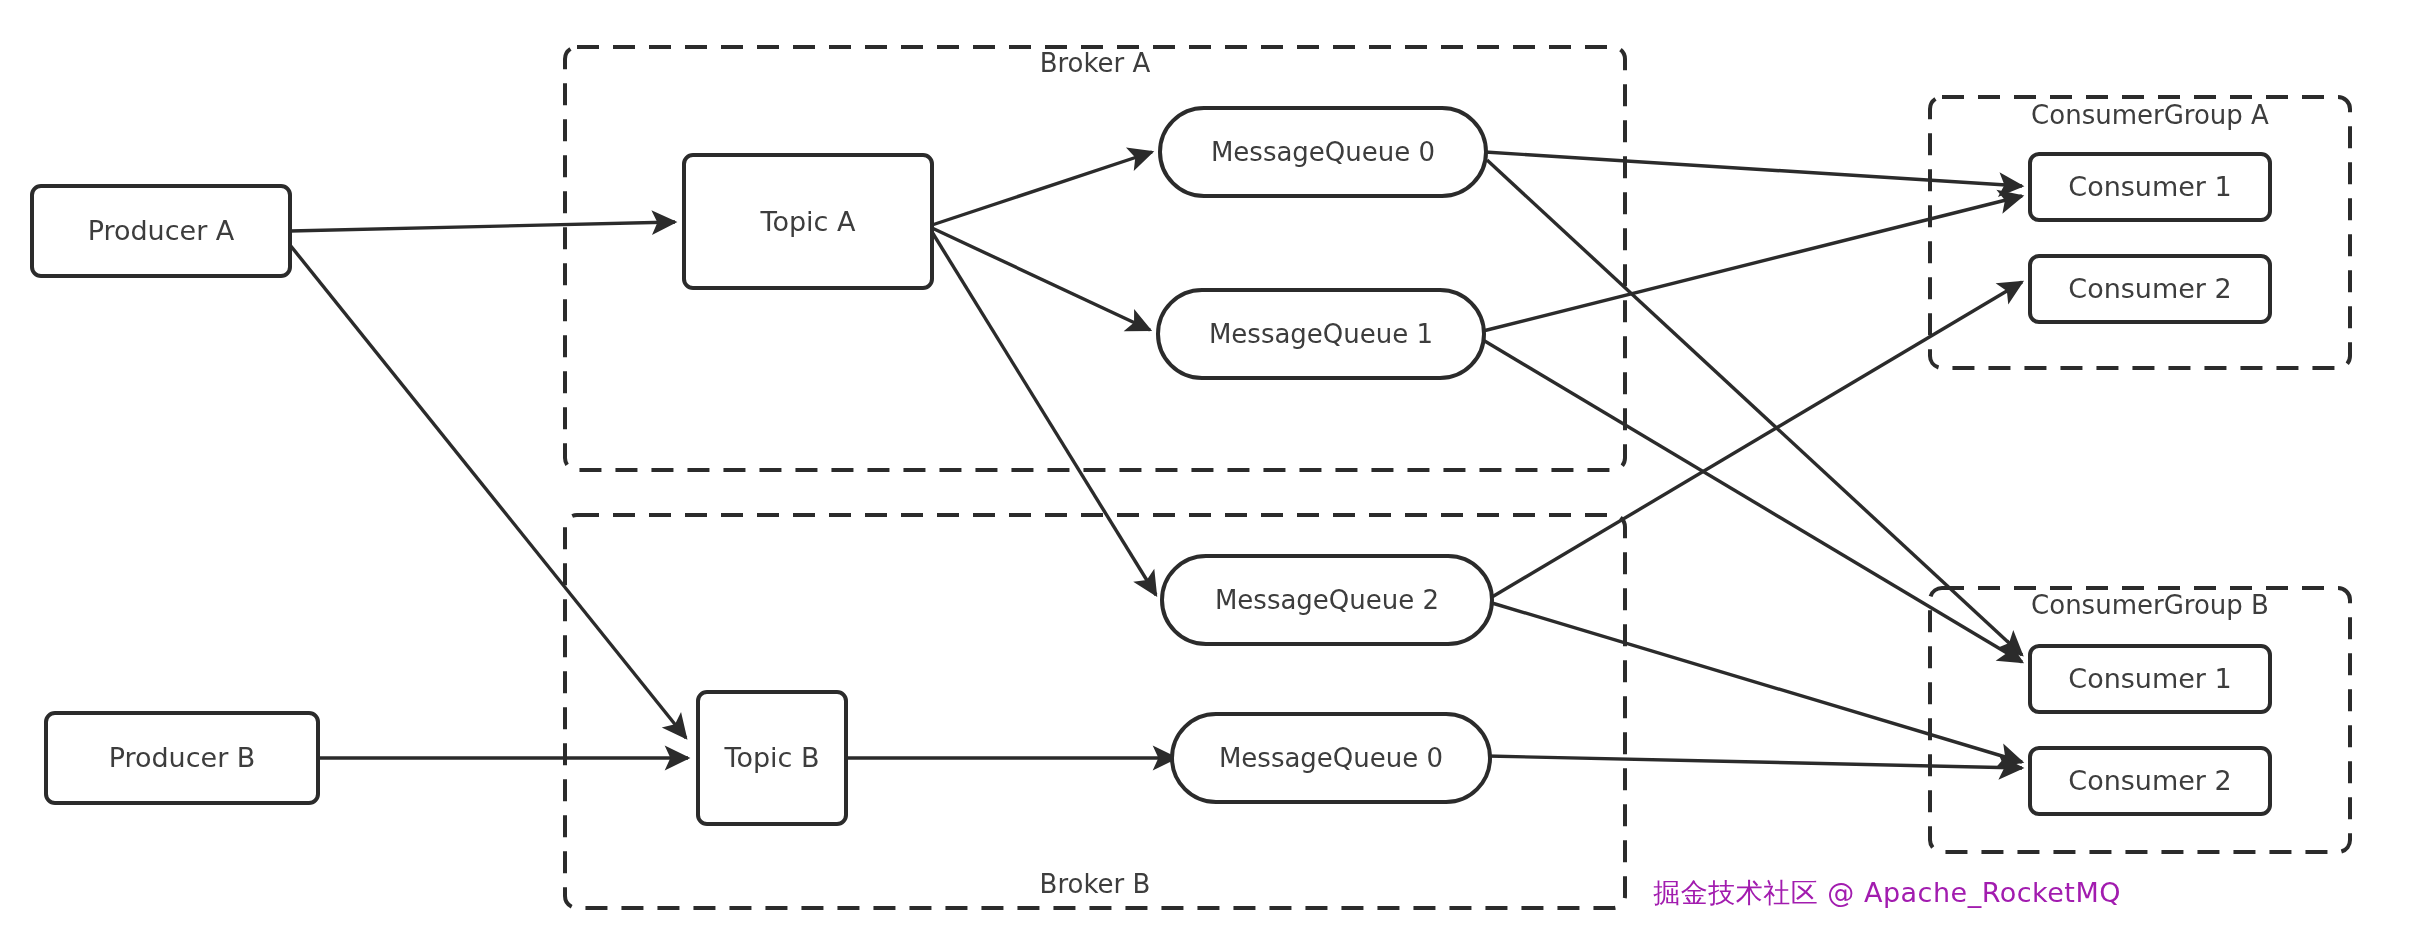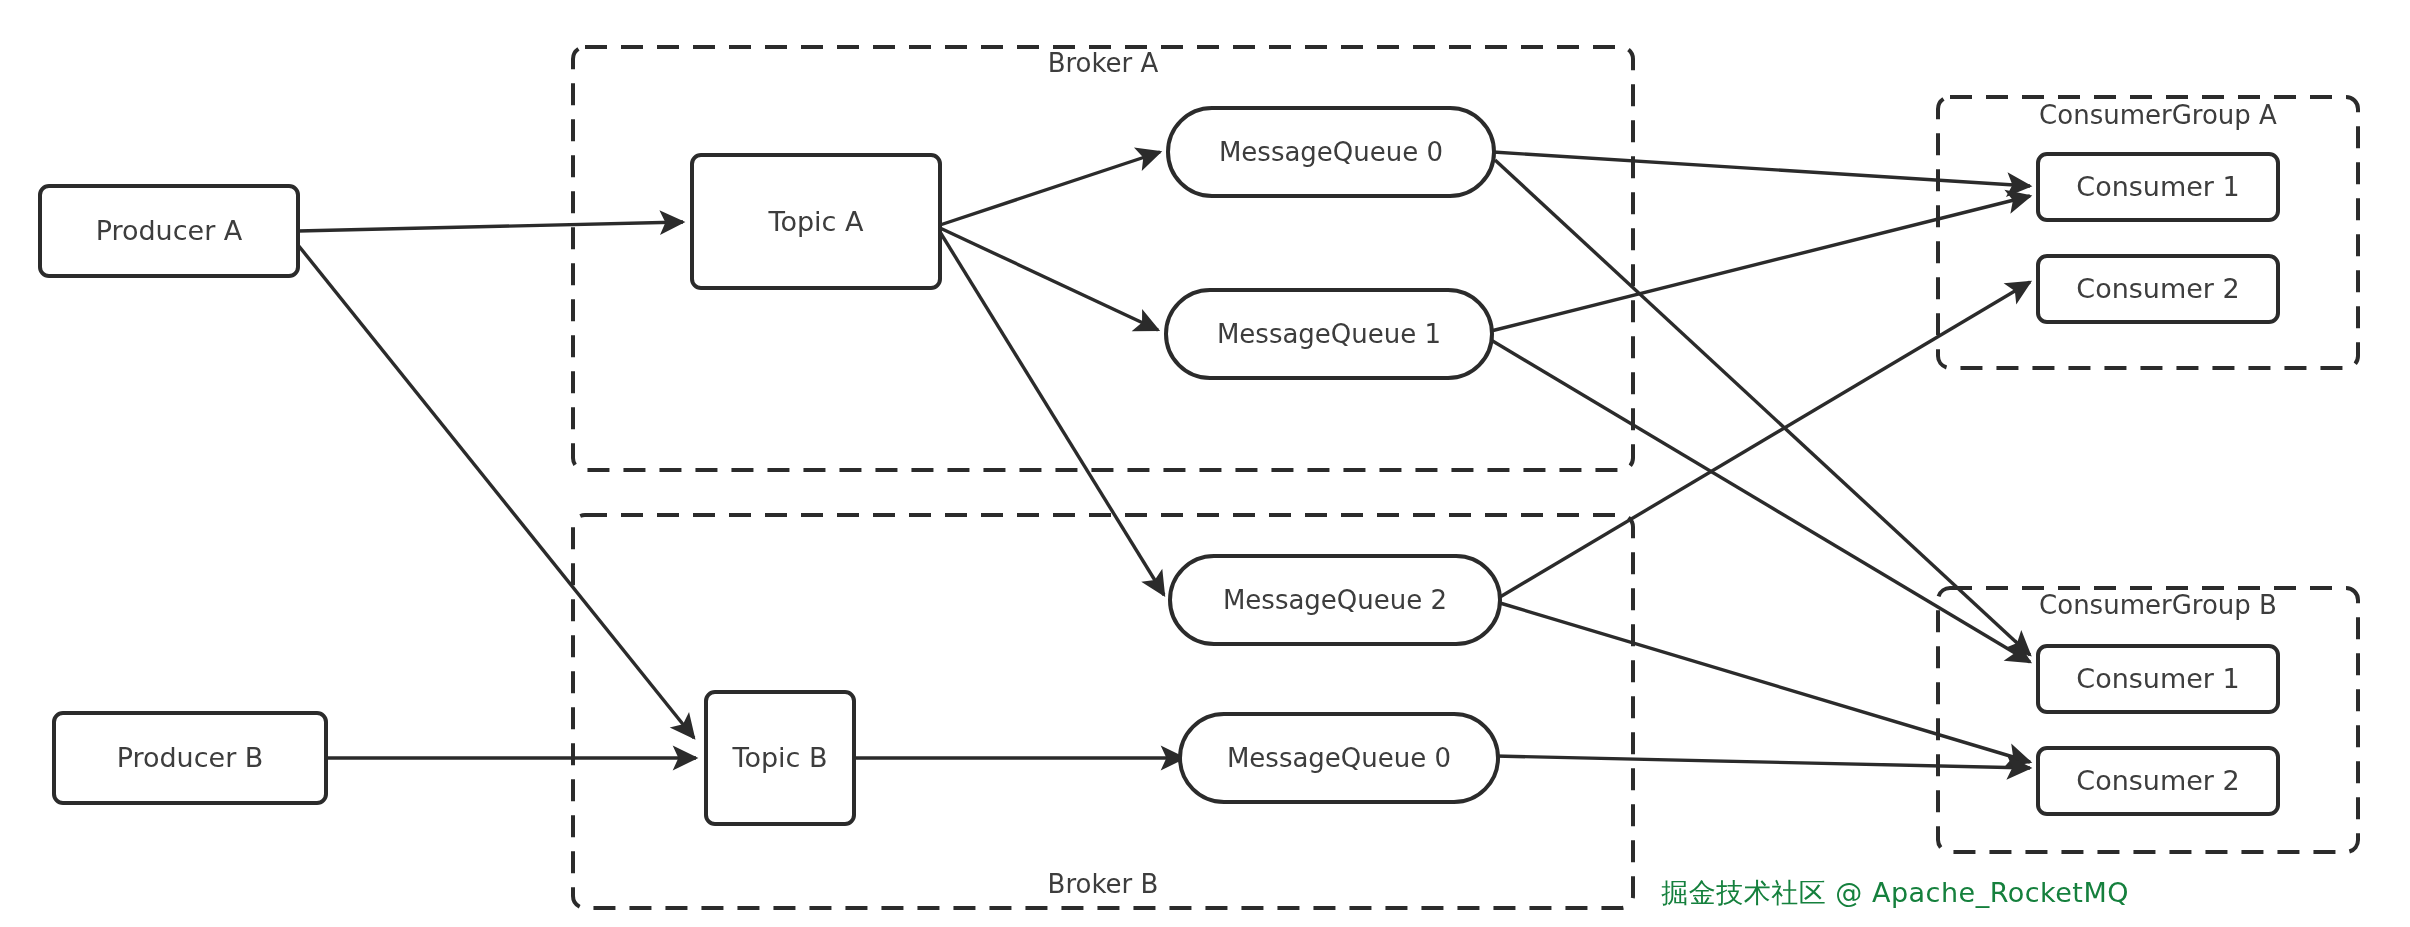--- a/index.html
+++ b/index.html
@@ -1,34 +1,34 @@
 <!DOCTYPE html>
 <html><head>
 <meta charset="utf-8">
 <style>
   html,body{margin:0;padding:0;background:#ffffff;}
   body{
     font-family:"DejaVu Sans","Liberation Sans",sans-serif;
     width:2410px;height:927px;overflow:hidden;position:relative;
   }
-  #stage{position:relative;width:2139px;height:927px;background:#fff;margin-left:8px;}
+  #stage{position:relative;width:2139px;height:927px;background:#fff;}
   svg#diagram{position:absolute;left:0;top:0;width:2410px;height:927px;display:block;}
 
   .grp-box{fill:none;stroke:#2b2b2b;stroke-width:4;stroke-dasharray:22 14;stroke-linecap:butt;}
   .grp-label{fill:#3d3d3d;font-size:26px;font-family:"DejaVu Sans","Liberation Sans",sans-serif;}
 
   .node-rect{fill:#ffffff;stroke:#2b2b2b;stroke-width:4;}
   .node-pill{fill:#ffffff;stroke:#2b2b2b;stroke-width:4;}
   .node-label{fill:#3d3d3d;font-size:27px;font-family:"DejaVu Sans","Liberation Sans",sans-serif;
                text-anchor:middle;dominant-baseline:middle;}
   .node-label.small{font-size:26px;}
 
   .edge{fill:none;stroke:#2b2b2b;stroke-width:3.4;stroke-linecap:butt;}
 
-  .watermark{position:absolute;right:18px;bottom:16px;color:#15803d;font-size:27px;
+  .watermark{position:absolute;right:18px;bottom:16px;color:#a21caf;font-size:27px;
              font-family:"DejaVu Sans","Liberation Sans",sans-serif;white-space:nowrap;
              letter-spacing:.5px;}
 </style>
 </head>
 <body>
 
 <div id="stage">
 
   <svg id="diagram" viewBox="0 0 2410 927">
     <defs>

